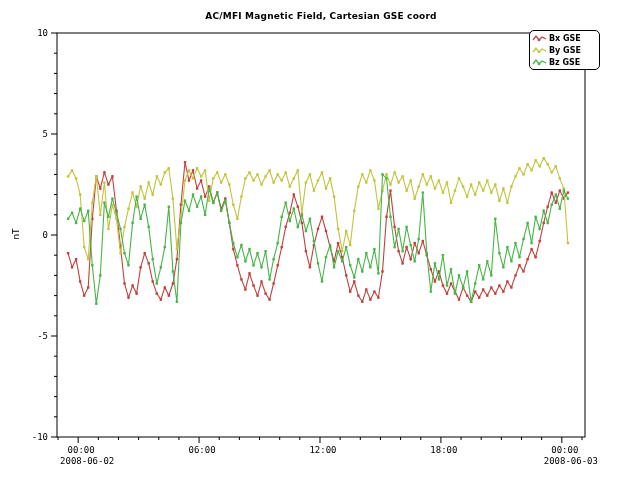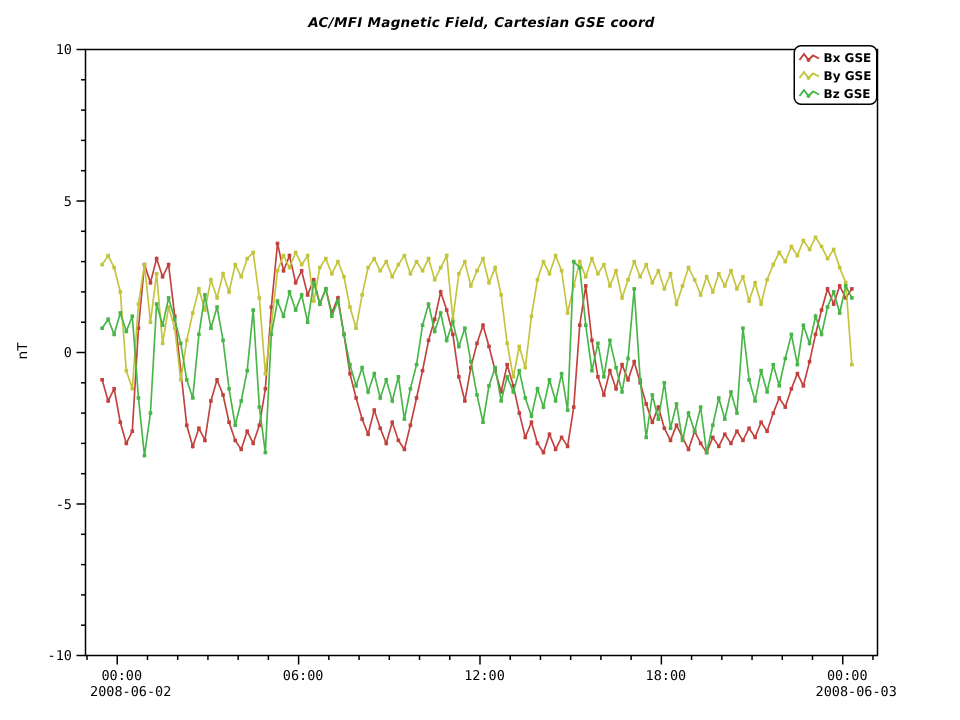--- a/index.html
+++ b/index.html
@@ -2,30 +2,30 @@
 <html><head>
 <meta charset="utf-8">
 <style>
   html,body{margin:0;padding:0;background:#fff;}
   .screen{
     position:relative;width:640px;height:480px;background:#ffffff;
     font-family:"DejaVu Sans", sans-serif;overflow:hidden;
   }
   .title{
     position:absolute;left:57px;top:11px;width:528px;text-align:center;
-    font-size:9px;font-weight:bold;color:#000;letter-spacing:.2px;font-style:italic;
+    font-size:9px;font-weight:bold;color:#000;letter-spacing:.2px;
   }
   .ylab{
     position:absolute;left:6px;top:229px;font-size:9px;color:#000;
     transform:rotate(-90deg);transform-origin:center;width:20px;text-align:center;
   }
   svg.plot{position:absolute;left:0;top:0;}
   .legend{
     position:absolute;left:529px;top:30px;background:#fff;border:1px solid #000;
-    border-radius:5px;padding:1px 3px 1px 2px;display:flex;flex-direction:column;gap:0;
+    border-radius:5px;padding:1px 18px 1px 2px;display:flex;flex-direction:column;gap:0;
   }
   .lrow{display:flex;align-items:center;gap:2px;height:12px;}
   .lrow span{font-size:8px;font-weight:bold;color:#000;white-space:nowrap;}
   .tick-text{font-family:"DejaVu Sans Mono", monospace;font-size:9px;fill:#000;}
 </style>
 </head>
 <body>
 
 <div class="screen">
 

